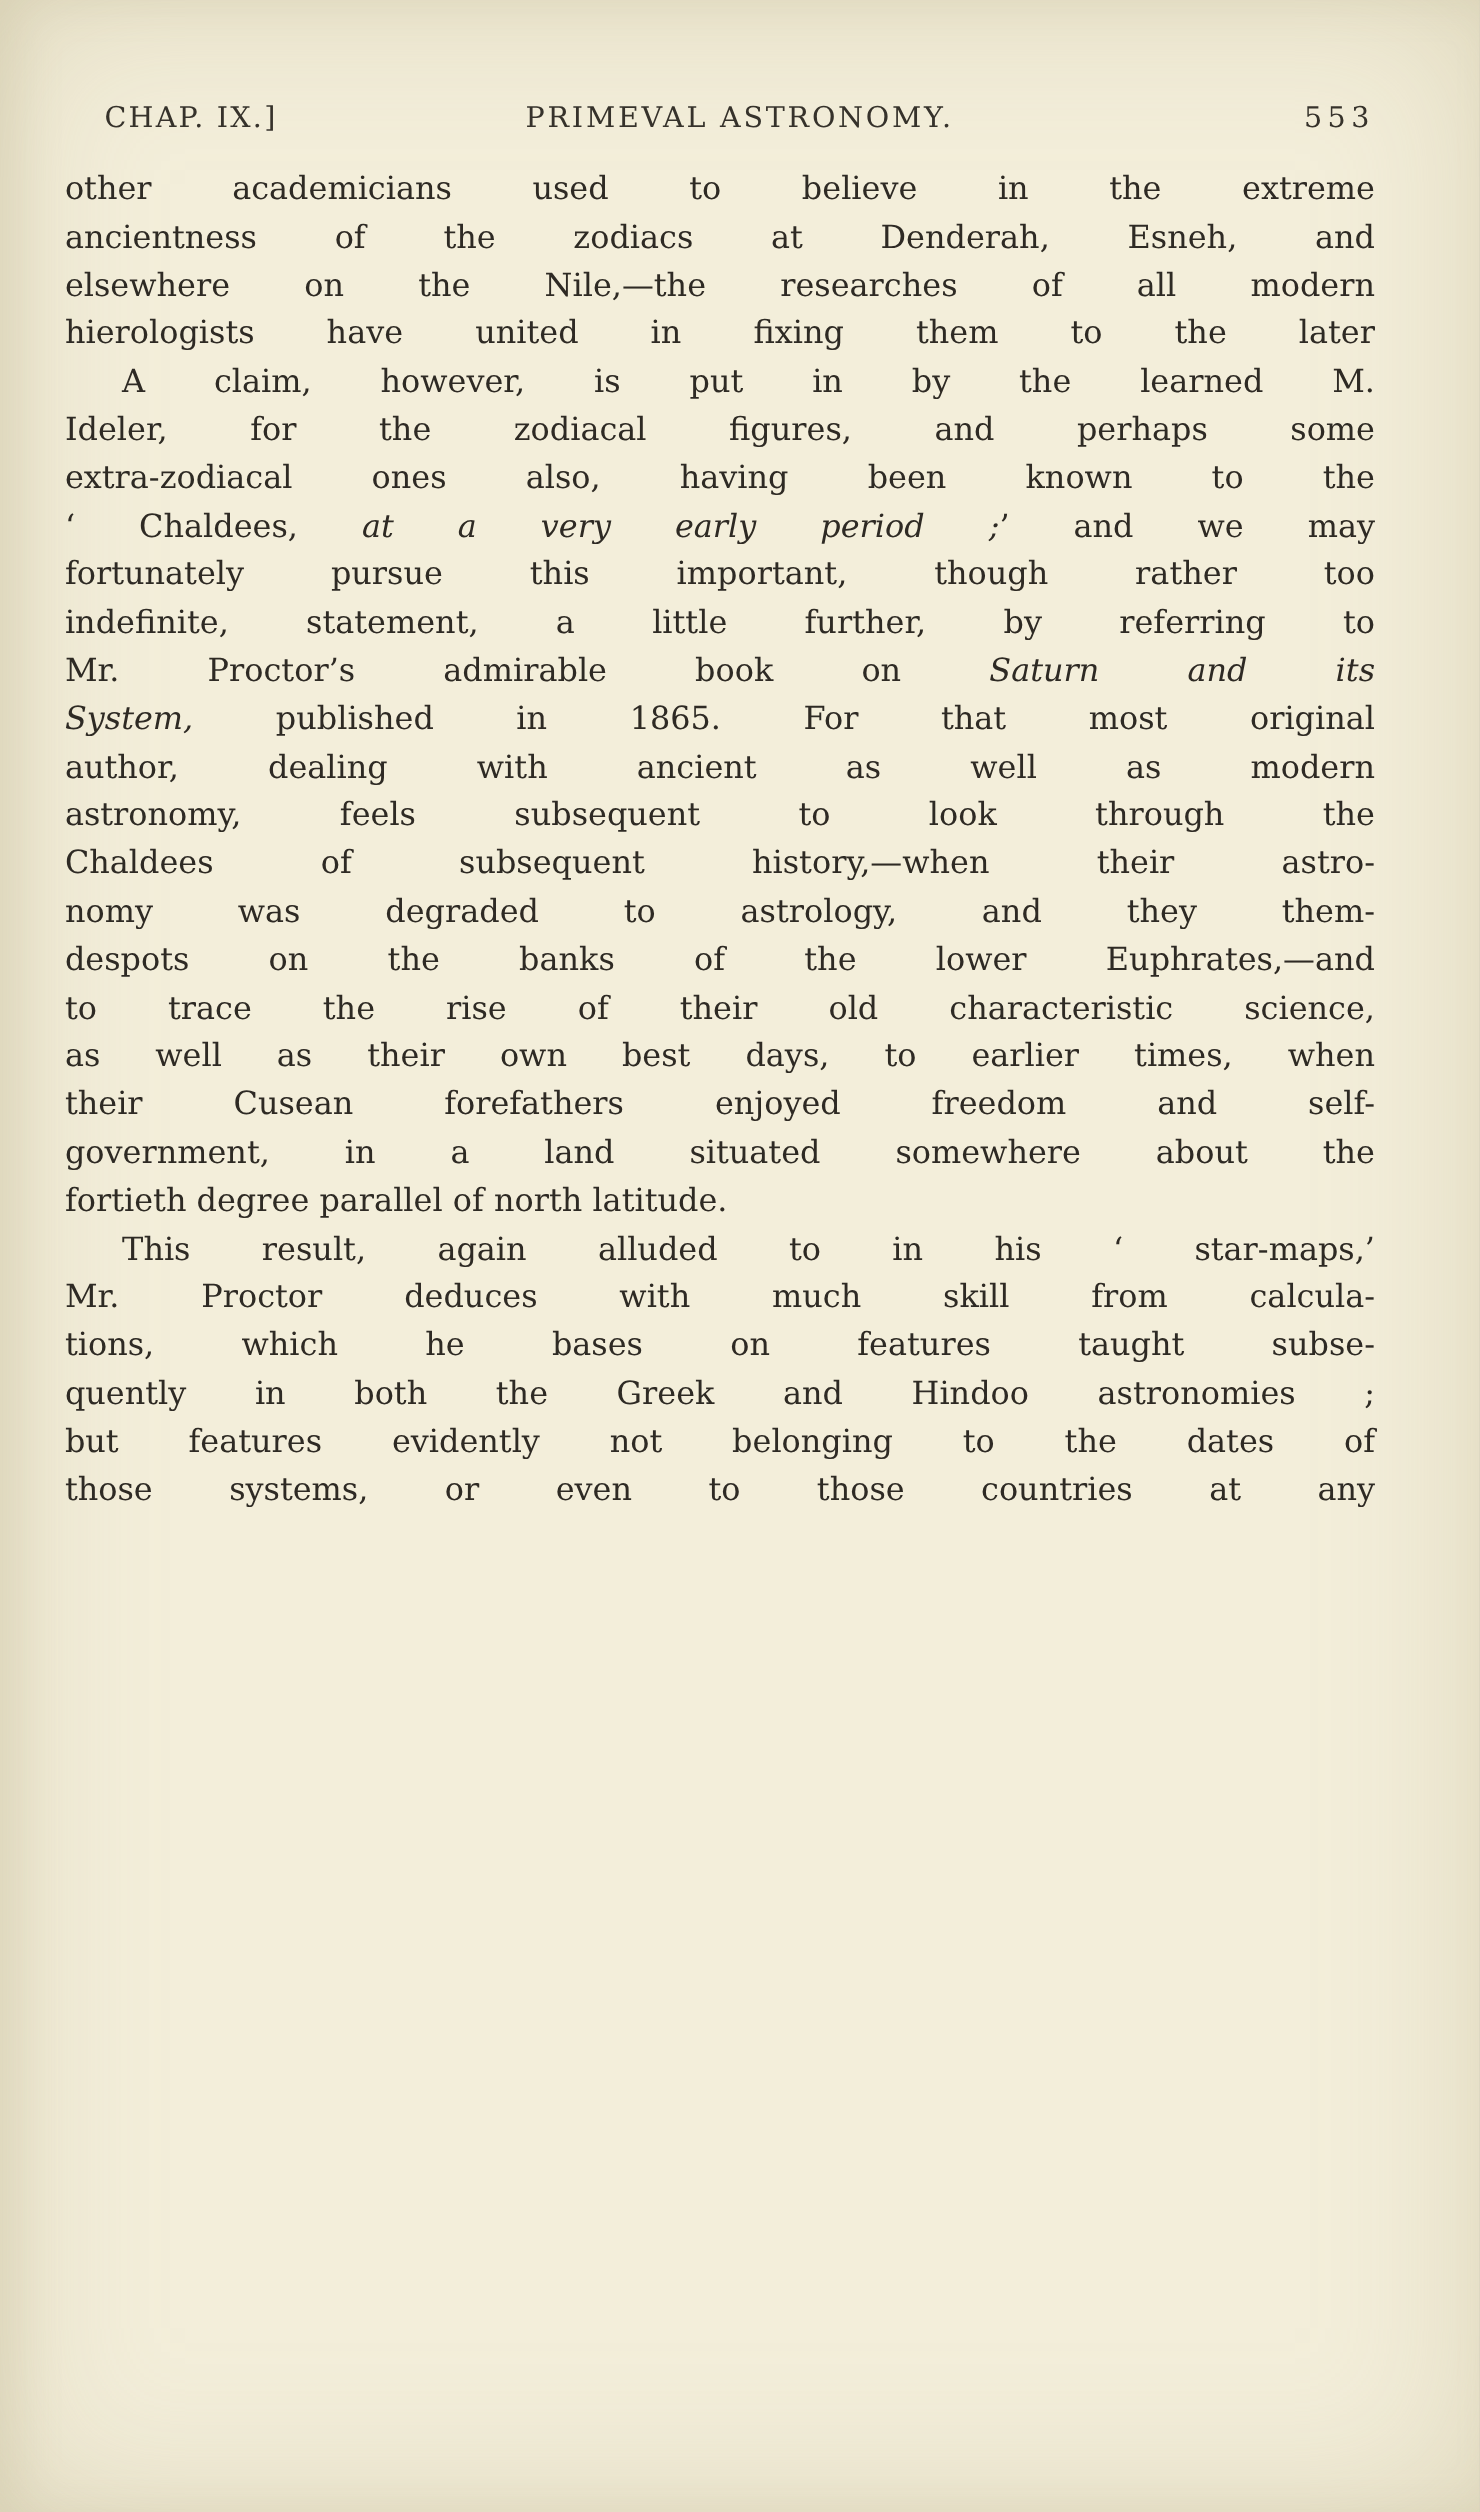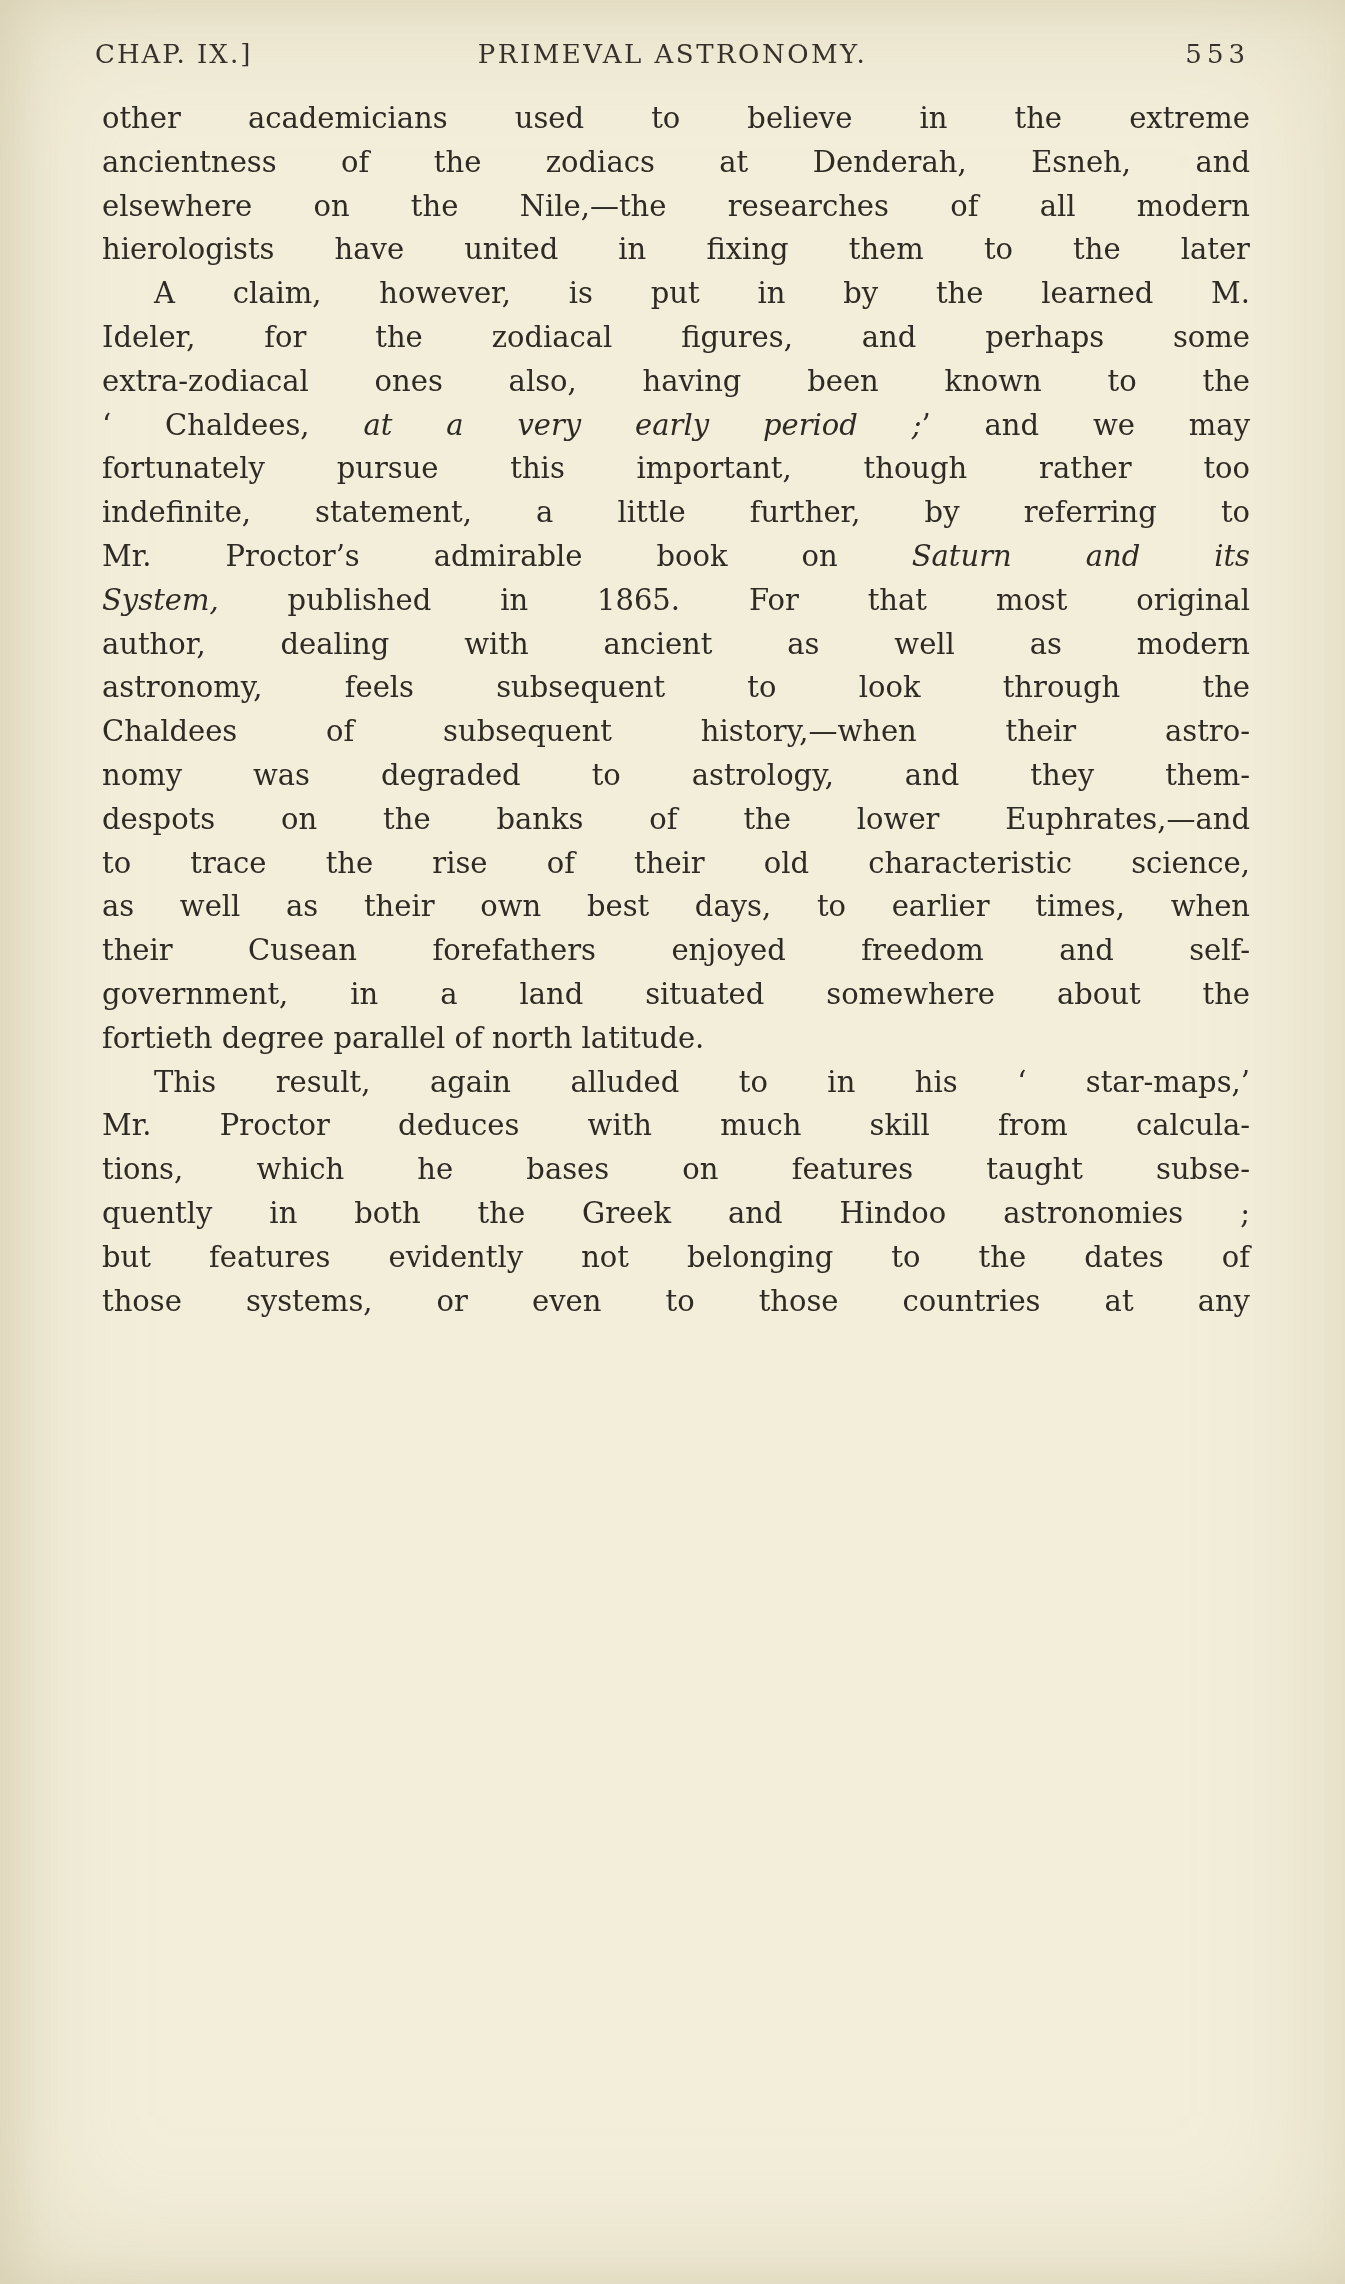--- a/index.html
+++ b/index.html
@@ -15,21 +15,21 @@
     background: #f3eeda;
     box-shadow: inset 0 0 140px rgba(187, 176, 137, 0.38),
                 inset 18px 0 40px rgba(170, 160, 120, 0.18);
     font-family: "DejaVu Serif", "Liberation Serif", serif;
     color: #2e2a24;
     overflow: hidden;
   }
   .header {
     display: flex;
     align-items: baseline;
-    padding: 39px 95px 0 95px;
+    padding: 92px 95px 0 95px;
     font-size: 26px;
     color: #36322b;
   }
   .chapter {
     flex: 1;
     text-align: left;
     letter-spacing: 2px;
     white-space: nowrap;
   }
   .title {
@@ -37,21 +37,21 @@
     text-align: center;
     letter-spacing: 2.5px;
     white-space: nowrap;
   }
   .pagenum {
     flex: 1;
     text-align: right;
     letter-spacing: 5px;
   }
   .body {
-    padding: 28px 95px 0 102px;
+    padding: 28px 95px 0 59px;
     font-size: 29px;
     line-height: 43.8px;
   }
   .paragraph { margin: 0; }
   .line {
     text-align: justify;
     text-align-last: justify;
   }
   .line.flush {
     text-align-last: left;

